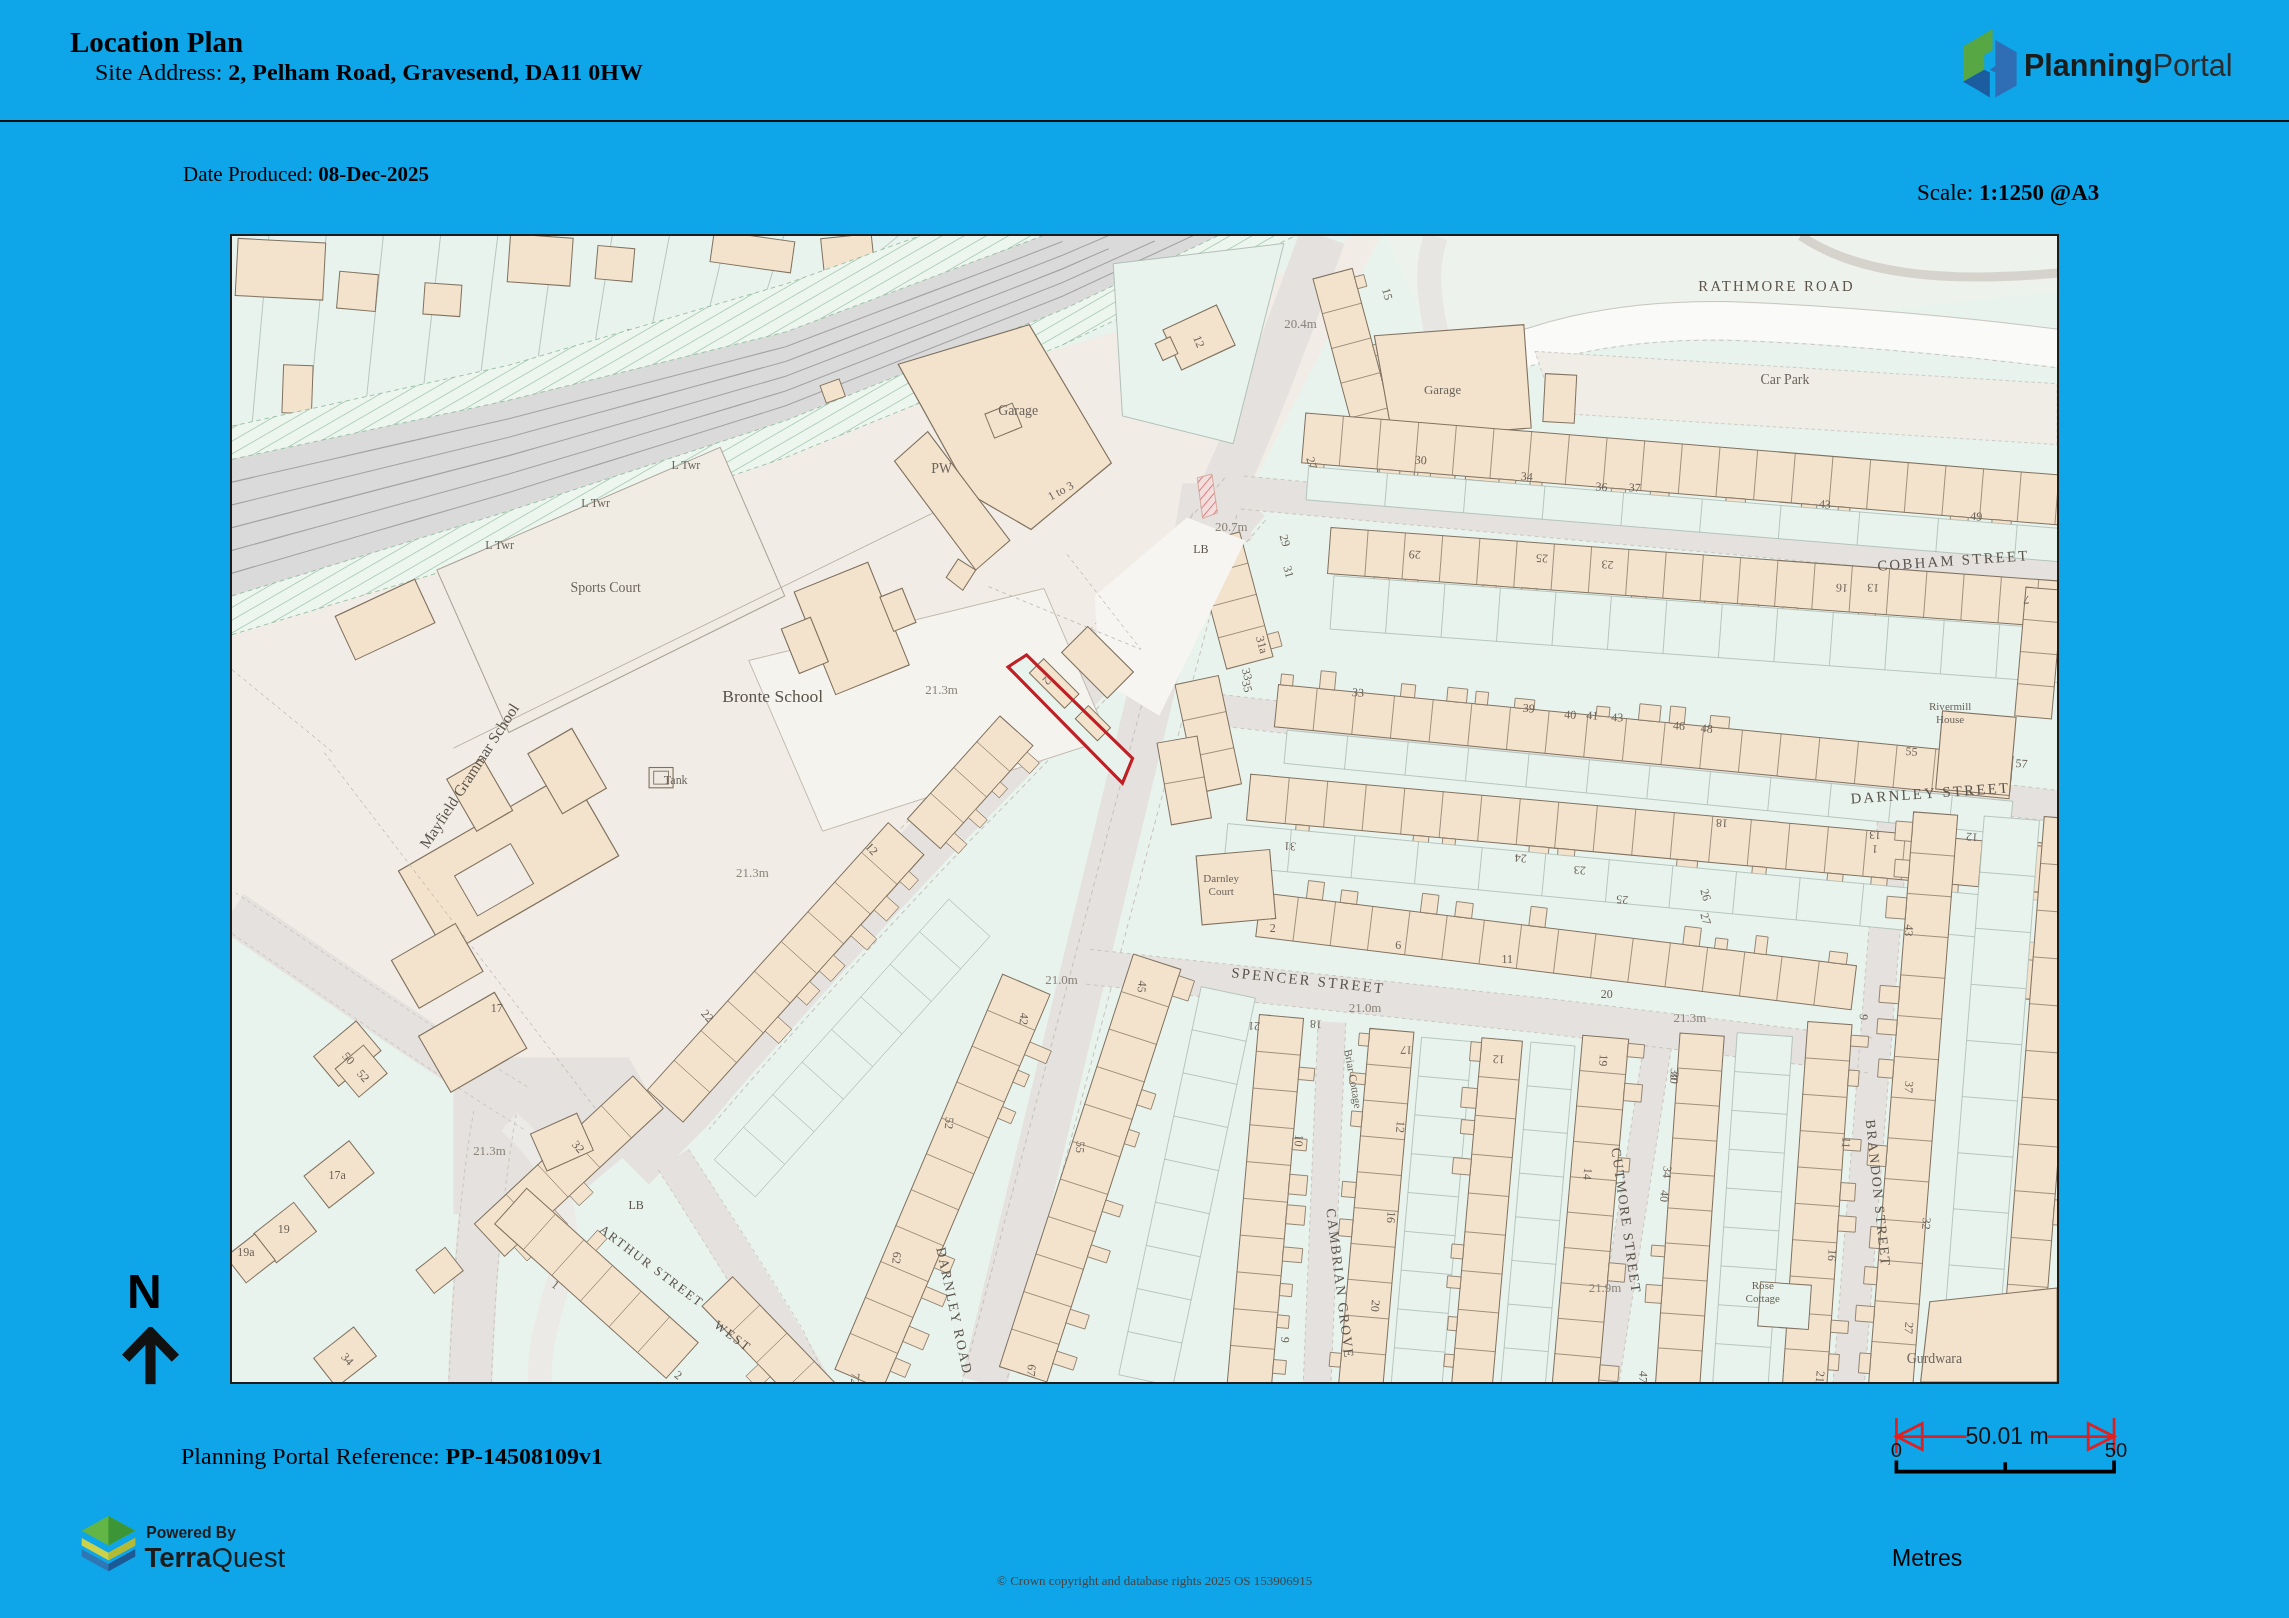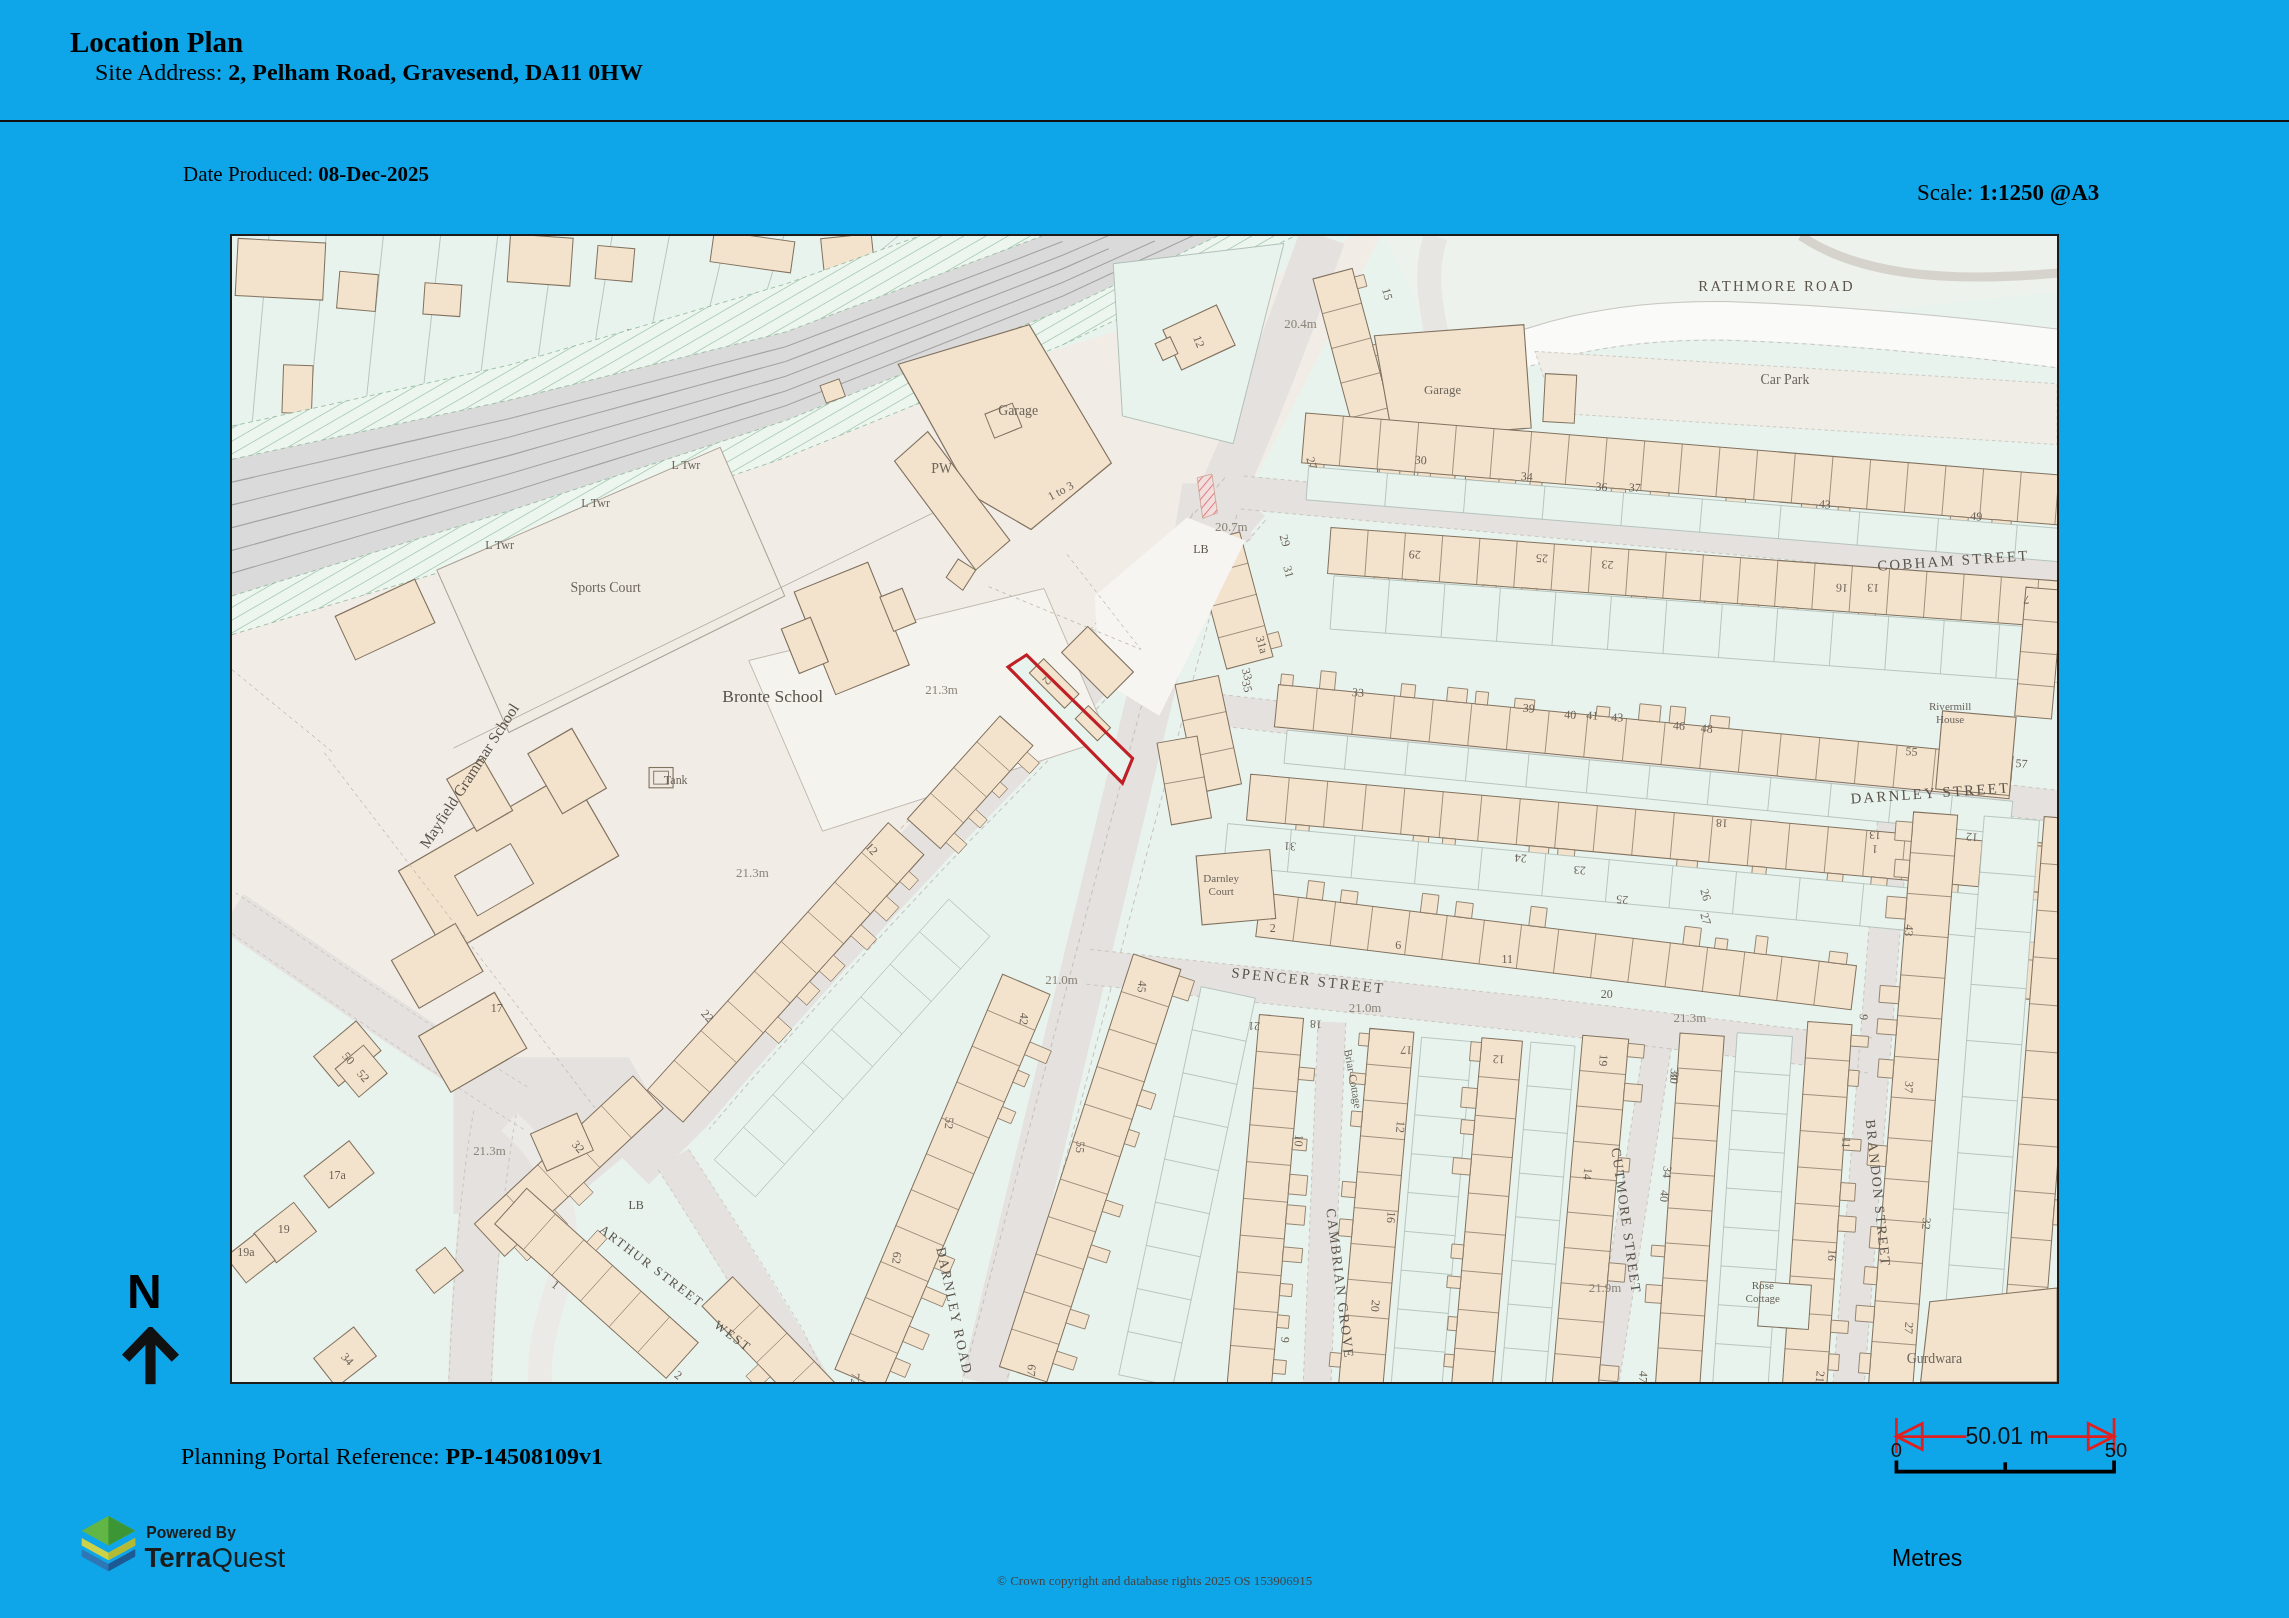--- a/index.html
+++ b/index.html
@@ -4,20 +4,28 @@
 #page{position:relative;width:2290px;height:1619px;background:#0ea5e9;overflow:hidden;
   font-family:"Liberation Serif", serif;color:#000;}
 .abs{position:absolute;}
 </style></head><body>
 <div id="page">
   <div class="abs" style="left:70px;top:26px;font-size:29px;font-weight:bold;">Location Plan</div>
   <div class="abs" style="left:70px;top:59px;font-size:24px;margin-left:25px;">Site Address: <b>2, Pelham Road, Gravesend, DA11 0HW</b></div>
   <div class="abs" style="left:0;top:120px;width:2290px;height:1.8px;background:#111;"></div>
   <div class="abs" style="left:183px;top:162px;font-size:21px;">Date Produced: <b>08-Dec-2025</b></div>
   <div class="abs" style="left:1917px;top:180px;font-size:23px;">Scale: <b>1:1250 @A3</b></div>
+  <div class="abs" style="left:1963px;top:29px;">
+    <svg width="305" height="74" viewBox="0 0 330 80">
+      <polygon points="32,0 0,19 0,57 23,44 23,28 32,23" fill="#57a744"></polygon>
+      <polygon points="0,57 23,44 29,47 29,74 14,65" fill="#1b5d9e"></polygon>
+      <polygon points="35,12 58,25 58,61 35,74 35,47 29,44 35,40" fill="#2f6eb5"></polygon>
+      <text x="66" y="51" font-family="&quot;Liberation Sans&quot;, sans-serif" font-size="33" fill="#1c1c1a" font-weight="bold">Planning<tspan font-weight="normal" fill="#2b2b2b">Portal</tspan></text>
+    </svg>
+  </div>
   <div class="abs" style="left:230px;top:234px;width:1829px;height:1150px;border:2.3px solid #1c1c1c;box-sizing:border-box;overflow:hidden;">
     <svg width="1827" height="1147" viewBox="0 0 1980 1243">
 <rect x="0" y="0" width="1980" height="1243" fill="#e9f3ed"></rect>
 <polygon points="0.0,392.0 1095.0,62.0 1215.0,0.0 1245.0,0.0 1090.0,300.0 1000.0,390.0 905.0,490.0 815.0,590.0 735.0,680.0 650.0,775.0 565.0,875.0 490.0,950.0 300.0,938.0 150.0,845.0 0.0,740.0" fill="#f1ede6" stroke="none" stroke-width="1.0"></polygon>
 <polygon points="1250.0,0.0 1980.0,0.0 1980.0,60.0 1310.0,130.0" fill="#eef2ec" stroke="none" stroke-width="1.0"></polygon>
 <line x1="-22.0" y1="0.0" x2="-40.0" y2="206.0" stroke="#a4b6ae" stroke-width="0.8"></line>
 <line x1="40.0" y1="0.0" x2="22.0" y2="201.2" stroke="#a4b6ae" stroke-width="0.8"></line>
 <line x1="102.0" y1="0.0" x2="84.0" y2="187.5" stroke="#a4b6ae" stroke-width="0.8"></line>
 <line x1="164.0" y1="0.0" x2="146.0" y2="173.9" stroke="#a4b6ae" stroke-width="0.8"></line>
 <line x1="226.0" y1="0.0" x2="208.0" y2="160.2" stroke="#a4b6ae" stroke-width="0.8"></line>

